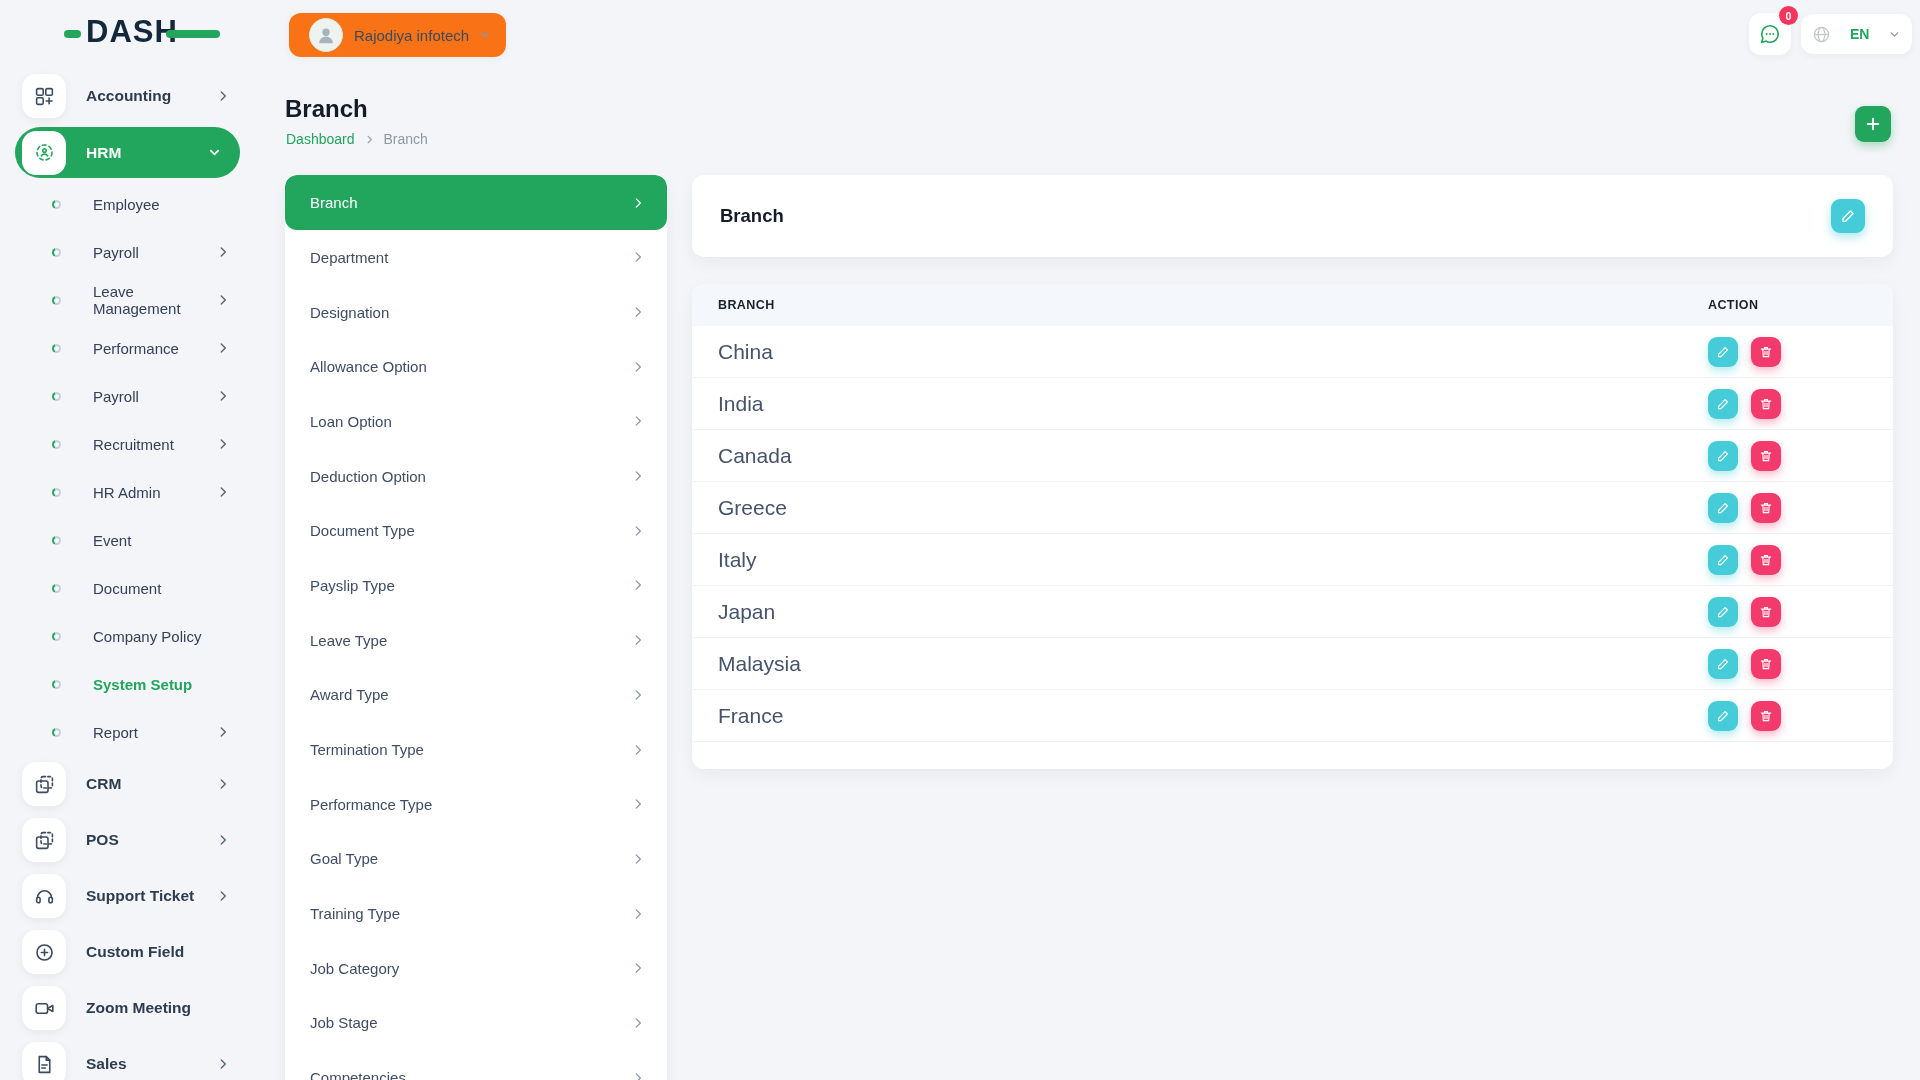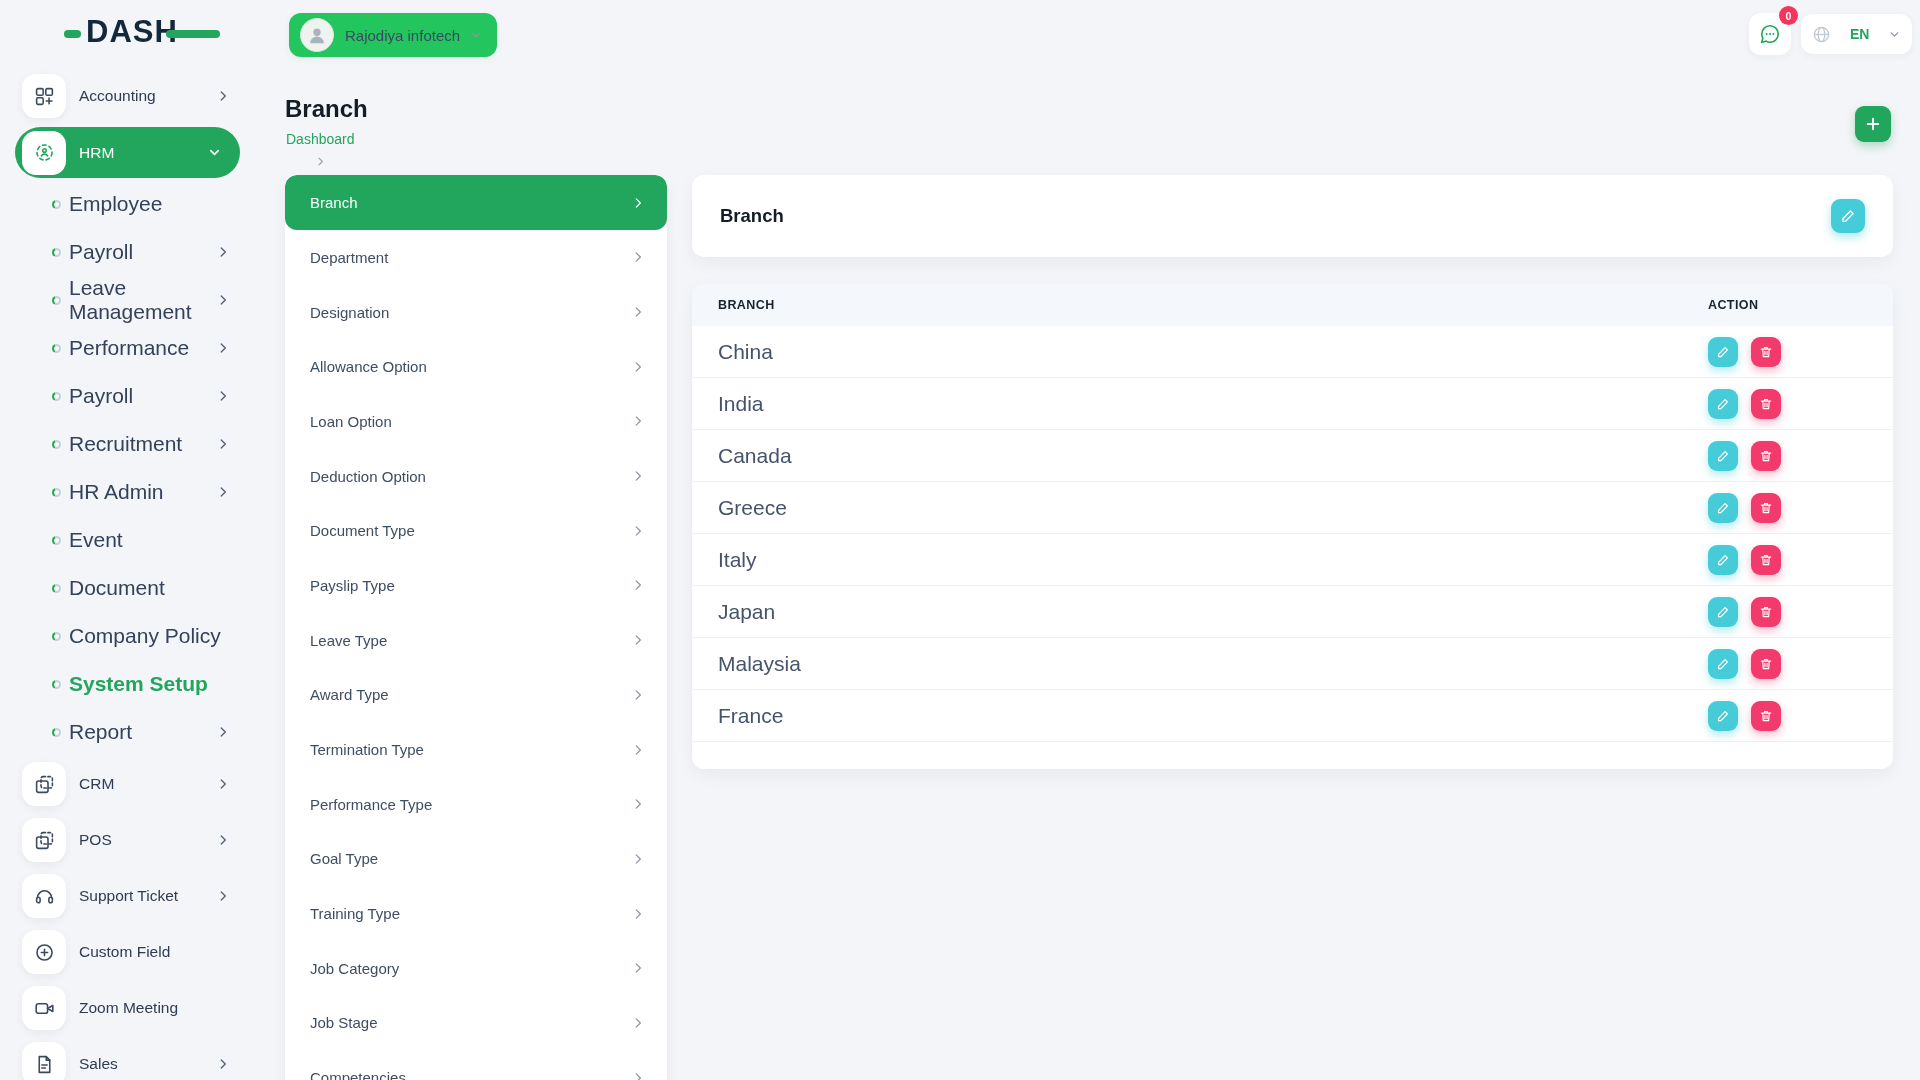--- a/index.html
+++ b/index.html
@@ -6,22 +6,22 @@
   html,body { width:1920px; height:1080px; overflow:hidden; }
   body { background:#f4f5f8; font-family:"Liberation Sans", sans-serif; color:#2e3c50; position:relative; }
 
   
   .topbar { position:absolute; left:0; top:0; width:1920px; height:70px; }
   .logo { position:absolute; left:64px; top:16px; display:flex; align-items:center; }
   .logo-dash { width:17px; height:8px; border-radius:4px; background:#22a55c; margin-right:5px; margin-top:4px; }
   .logo-text { font-size:31px; font-weight:800; letter-spacing:1px; color:#14283c; line-height:1; }
   .logo-bar { width:54px; height:8px; border-radius:4px; background:#22a55c; margin-left:-12px; margin-top:4px; }
 
-  .user-pill { position:absolute; left:289px; top:13px; height:44px; background:#22c55e; border-radius:12px;
-    display:flex; align-items:center; padding:0 14px 0 11px; box-shadow:0 2px 8px rgba(20,30,50,.05); cursor:pointer; }
+  .user-pill { position:absolute; left:289px; top:13px; height:44px; background:#f97316; border-radius:12px;
+    display:flex; align-items:center; padding:0 14px 0 20px; box-shadow:0 2px 8px rgba(20,30,50,.05); cursor:pointer; }
   .avatar { width:34px; height:34px; border-radius:50%; background:#eef3ef; border:1px solid #d7e8da;
     display:flex; align-items:center; justify-content:center; overflow:hidden; }
   .user-name { font-size:15px; color:#3b4a5f; margin:0 9px 0 11px; }
 
   .icon-btn { position:absolute; width:42px; height:42px; background:#fff; border-radius:12px;
     display:flex; align-items:center; justify-content:center; box-shadow:0 2px 8px rgba(20,30,50,.05); cursor:pointer; }
   .chat-btn { left:1749px; top:13px; color:#22a55c; }
   .badge { position:absolute; top:-7px; right:-7px; min-width:19px; height:19px; border-radius:10px; background:#f5365c;
     color:#fff; font-size:10.5px; font-weight:700; display:flex; align-items:center; justify-content:center; padding:0 5px; }
   .lang-pill { position:absolute; left:1801px; top:14px; height:40px; background:#fff; border-radius:12px;
@@ -30,35 +30,35 @@
   .muted-ic { color:#c2cad1; }
   .chev { color:#8a97a6; }
 
   
   .sidebar { position:absolute; left:0; top:68px; width:250px; height:1012px; overflow:hidden; }
   .side-item { display:flex; align-items:center; padding:0 20px 0 22px; cursor:pointer; }
   .side-item.module { height:56px; }
   .side-item.sub { height:48px; padding-left:52px; }
   .icon-box { width:44px; height:44px; background:#fff; border-radius:14px; flex:0 0 auto;
     display:flex; align-items:center; justify-content:center; color:#3b4a5f; box-shadow:0 3px 10px rgba(20,30,50,.06); }
-  .module .side-label { margin-left:13px; font-size:15.5px; font-weight:400; color:#2e3c50; }
-  .sub .side-label { margin-left:8px; font-size:21px; color:#33415a; }
+  .module .side-label { margin-left:20px; font-size:15.5px; font-weight:700; color:#2e3c50; }
+  .sub .side-label { margin-left:32px; font-size:15px; color:#33415a; }
   .bullet { width:9px; height:9px; border-radius:50%; flex:0 0 auto;
     background:conic-gradient(from 210deg, #22a55c 0 130deg, #c7cfd8 130deg 360deg); position:relative; }
   .bullet::after { content:""; position:absolute; left:2px; top:2px; width:5px; height:5px; border-radius:50%; background:#f4f5f8; }
   .side-chevron { margin-left:auto; color:#55657b; display:flex; }
   .side-item.module.active { background:#22a55c; border-radius:28px; height:51px; margin:3px 10px 2px 15px; padding:0 18px 0 7px; }
   .side-item.module.active .side-label { color:#fff; }
   .side-item.module.active .icon-box { box-shadow:none; color:#22a55c; }
   .side-item.module.active .side-chevron { color:#fff; }
   .side-item.sub.active .side-label { color:#22a55c; font-weight:700; }
 
   
   .page-title { position:absolute; left:285px; top:95px; font-size:24px; font-weight:700; color:#141c28; }
-  .breadcrumb { position:absolute; left:286px; top:131px; display:flex; align-items:center; gap:9px; font-size:14px;flex-direction:column; }
+  .breadcrumb { position:absolute; left:286px; top:131px; display:flex; align-items:center; gap:9px; font-size:14px; }
   .crumb-link { color:#22a55c; cursor:pointer; }
   .crumb-sep { color:#9aa6b2; display:flex; }
   .crumb-current { color:#8b97a5; }
   .add-btn { position:absolute; left:1855px; top:106px; width:36px; height:36px; border-radius:9px; background:#22a55c;
     color:#fff; display:flex; align-items:center; justify-content:center; cursor:pointer; box-shadow:0 4px 10px rgba(34,165,92,.35); }
 
   
   .setup-card { position:absolute; left:285px; top:175px; width:382px; height:935px; background:#fff; border-radius:12px;
     box-shadow:0 6px 18px rgba(16,24,40,.05); overflow:hidden; }
   .setup-item { height:54.7px; display:flex; align-items:center; padding:0 22px 0 25px; font-size:15px; color:#3f4d63; cursor:pointer; }

